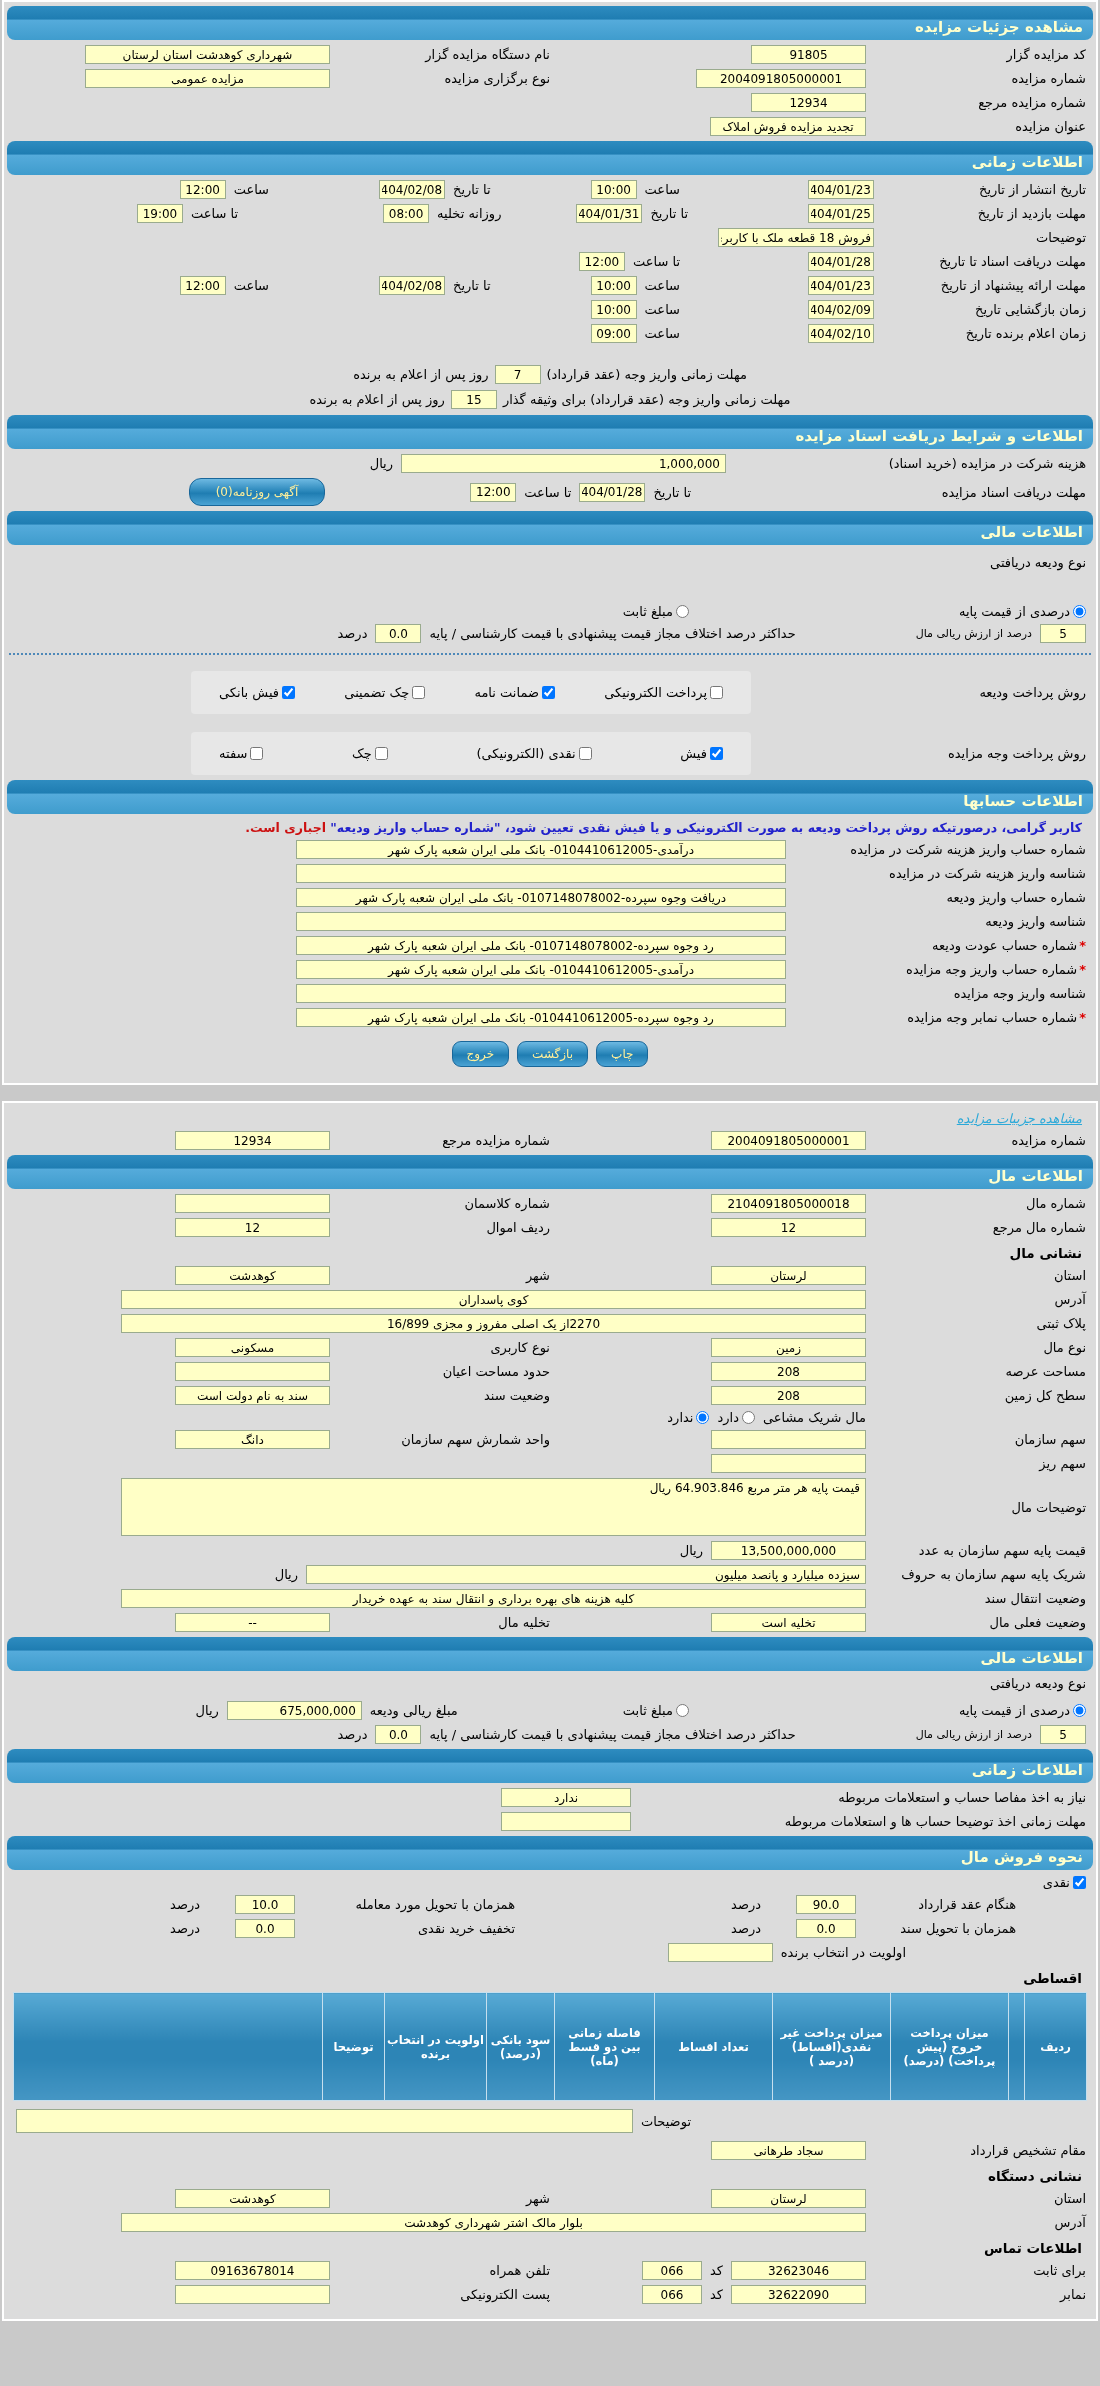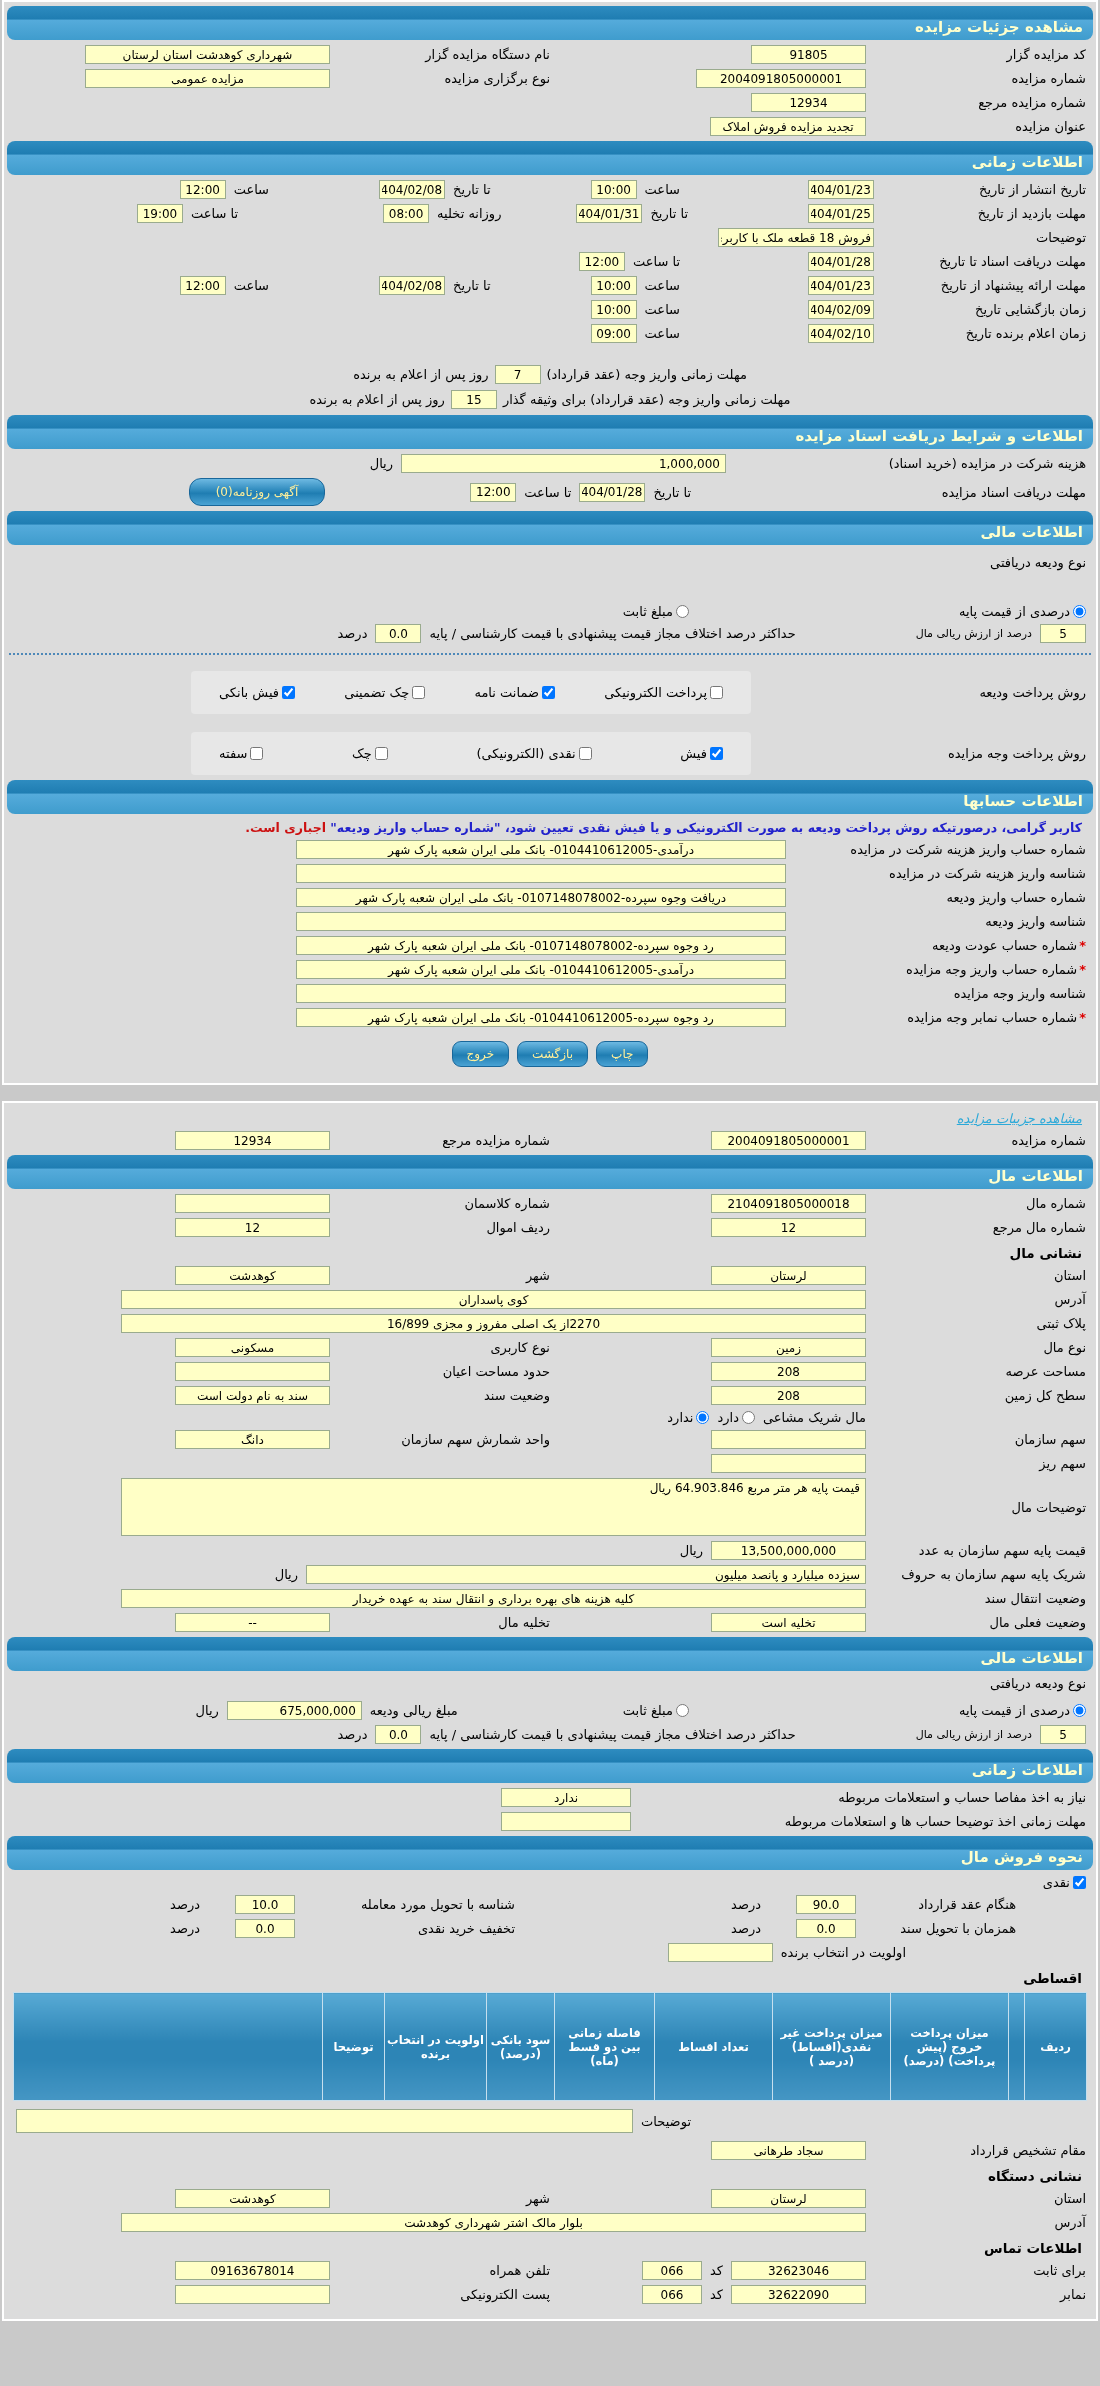--- a/index.html
+++ b/index.html
@@ -493,21 +493,21 @@
       <span class="lbl">نقدی</span>
     </span>
   </div>
   <div class="fr saler">
     <div class="half">
       <span class="lbl lc" style="width:160px;">هنگام عقد قرارداد</span>
       <input class="inp w60" readonly="" value="90.0" style="">
       <span class="lbl g35">درصد</span>
     </div>
     <div class="half">
-      <span class="lbl lc">شناسه با تحویل مورد معامله</span>
+      <span class="lbl lc">همزمان با تحویل مورد معامله</span>
       <input class="inp w60" readonly="" value="10.0" style="">
       <span class="lbl g35">درصد</span>
     </div>
   </div>
   <div class="fr saler">
     <div class="half">
       <span class="lbl lc" style="width:160px;">همزمان با تحویل سند</span>
       <input class="inp w60" readonly="" value="0.0" style="">
       <span class="lbl g35">درصد</span>
     </div>

